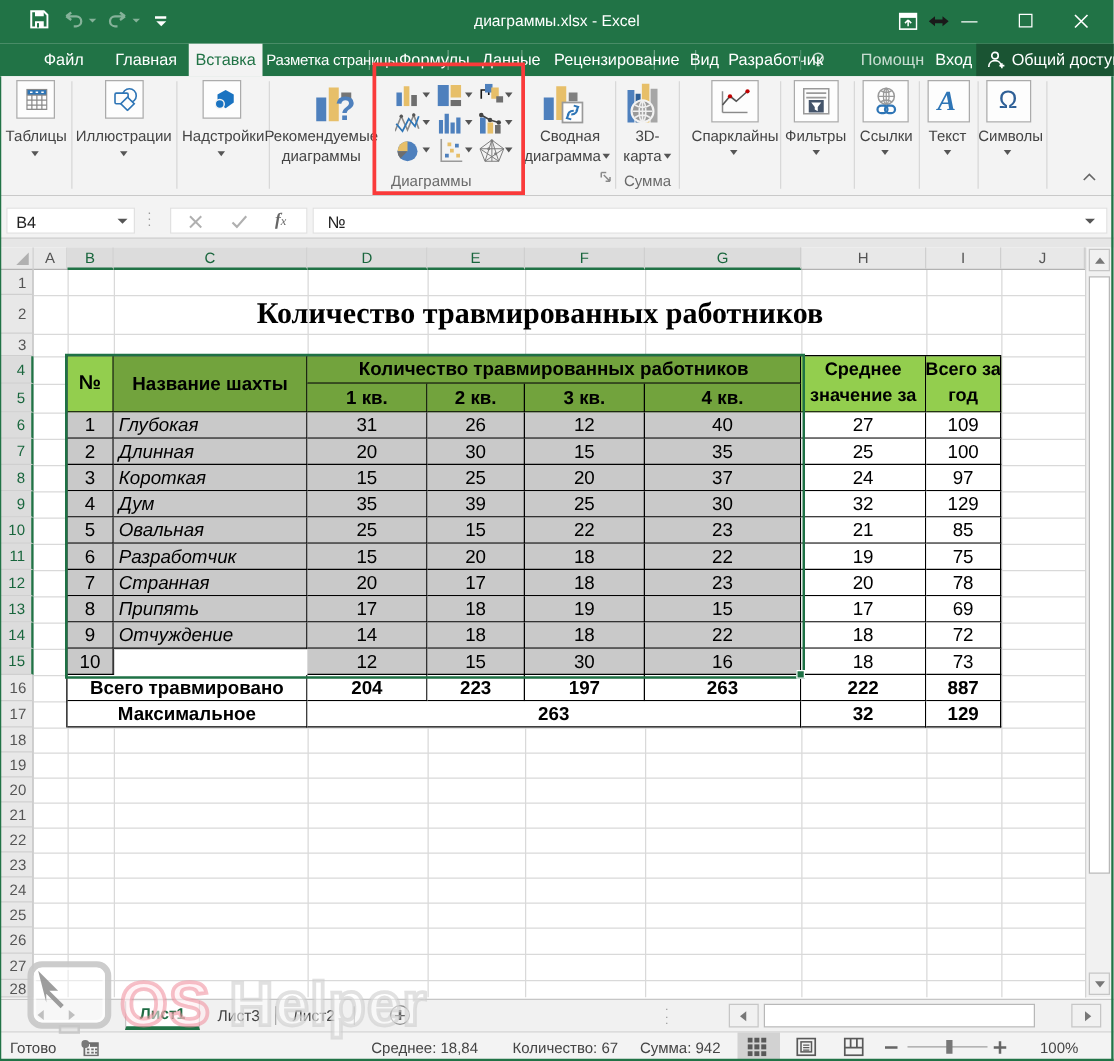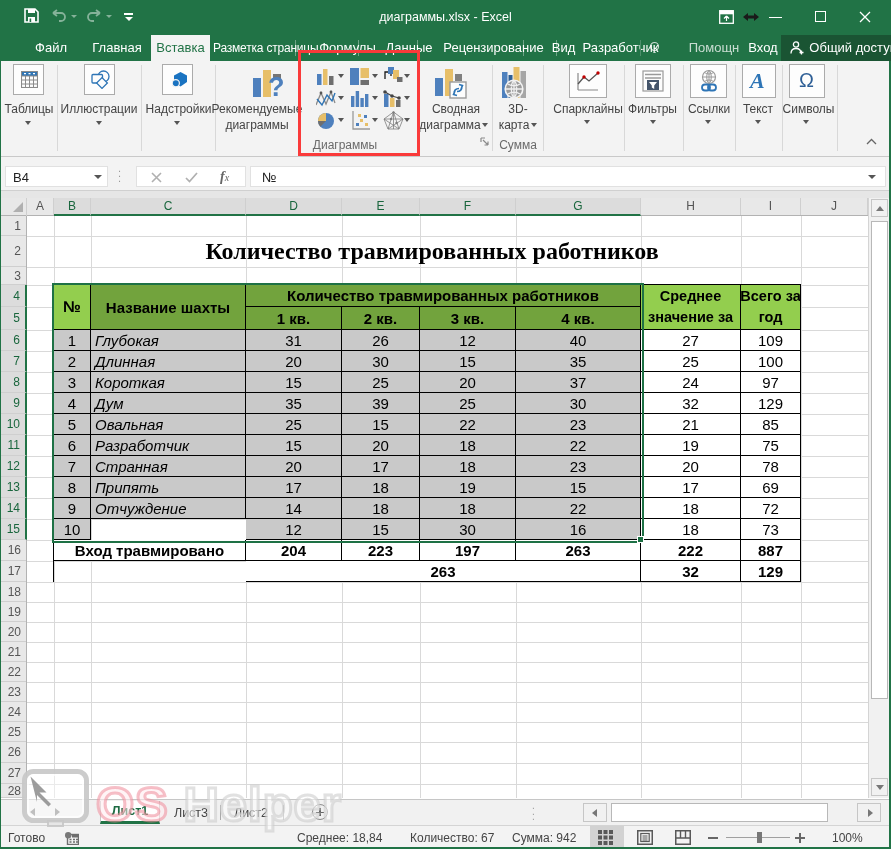--- a/index.html
+++ b/index.html
@@ -510,27 +510,28 @@
 <div class="cell dgrey" style="left:489px;top:282px;width:125px;height:21px">22</div>
 <div class="cell dwhite" style="left:614px;top:282px;width:100px;height:21px">18</div>
 <div class="cell dwhite" style="left:714px;top:282px;width:60px;height:21px">72</div>
 <div class="cell dgrey" style="left:27px;top:303px;width:37px;height:21px">10</div>
 <div class="cell dgrey" style="left:219px;top:303px;width:96px;height:21px">12</div>
 <div class="cell dgrey" style="left:315px;top:303px;width:78px;height:21px">15</div>
 <div class="cell dgrey" style="left:393px;top:303px;width:96px;height:21px">30</div>
 <div class="cell dgrey" style="left:489px;top:303px;width:125px;height:21px">16</div>
 <div class="cell dwhite" style="left:614px;top:303px;width:100px;height:21px">18</div>
 <div class="cell dwhite" style="left:714px;top:303px;width:60px;height:21px">73</div>
-<div class="cell dwhite bold" style="left:27px;top:324px;width:192px;height:21px">Вход травмировано</div>
+<div class="cell dwhite bold" style="left:27px;top:324px;width:192px;height:21px">Всего травмировано</div>
 <div class="cell dwhite bold" style="left:219px;top:324px;width:96px;height:21px">204</div>
 <div class="cell dwhite bold" style="left:315px;top:324px;width:78px;height:21px">223</div>
 <div class="cell dwhite bold" style="left:393px;top:324px;width:96px;height:21px">197</div>
 <div class="cell dwhite bold" style="left:489px;top:324px;width:125px;height:21px">263</div>
 <div class="cell dwhite bold" style="left:614px;top:324px;width:100px;height:21px">222</div>
 <div class="cell dwhite bold" style="left:714px;top:324px;width:60px;height:21px">887</div>
+<div class="cell dwhite bold" style="left:27px;top:345px;width:192px;height:21px">Максимальное</div>
 <div class="cell dwhite bold" style="left:219px;top:345px;width:395px;height:21px">263</div>
 <div class="cell dwhite bold" style="left:614px;top:345px;width:100px;height:21px">32</div>
 <div class="cell dwhite bold" style="left:714px;top:345px;width:60px;height:21px">129</div>
 
     <div class="abs" style="left:26px;top:68px;width:748px;height:298px;border-left:1px solid #000;border-top:1px solid #000;pointer-events:none"></div>
 
     <div class="abs" style="left:24.5px;top:66.5px;width:592px;height:260px;border:2.5px solid #1e7145;pointer-events:none"></div>
     <div class="abs" style="left:610px;top:320px;width:7px;height:7px;background:#1e7145;border:1px solid #fff;pointer-events:none"></div>
 </div>
   <div class="abs" id="vsb">

